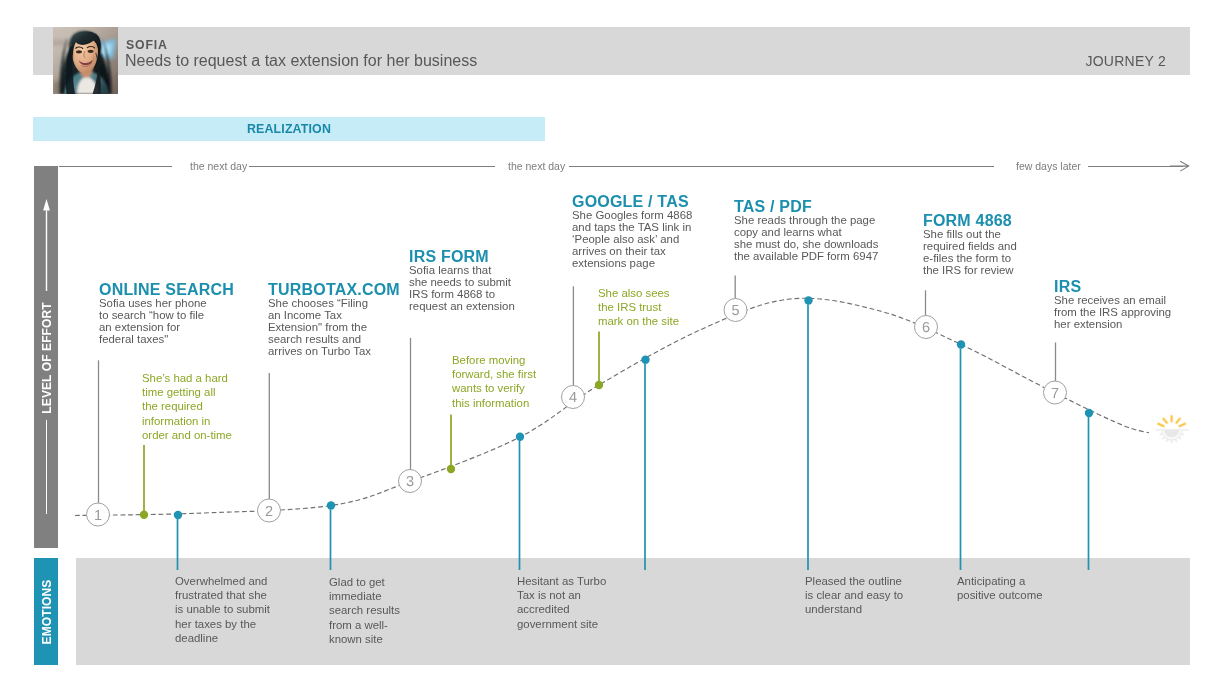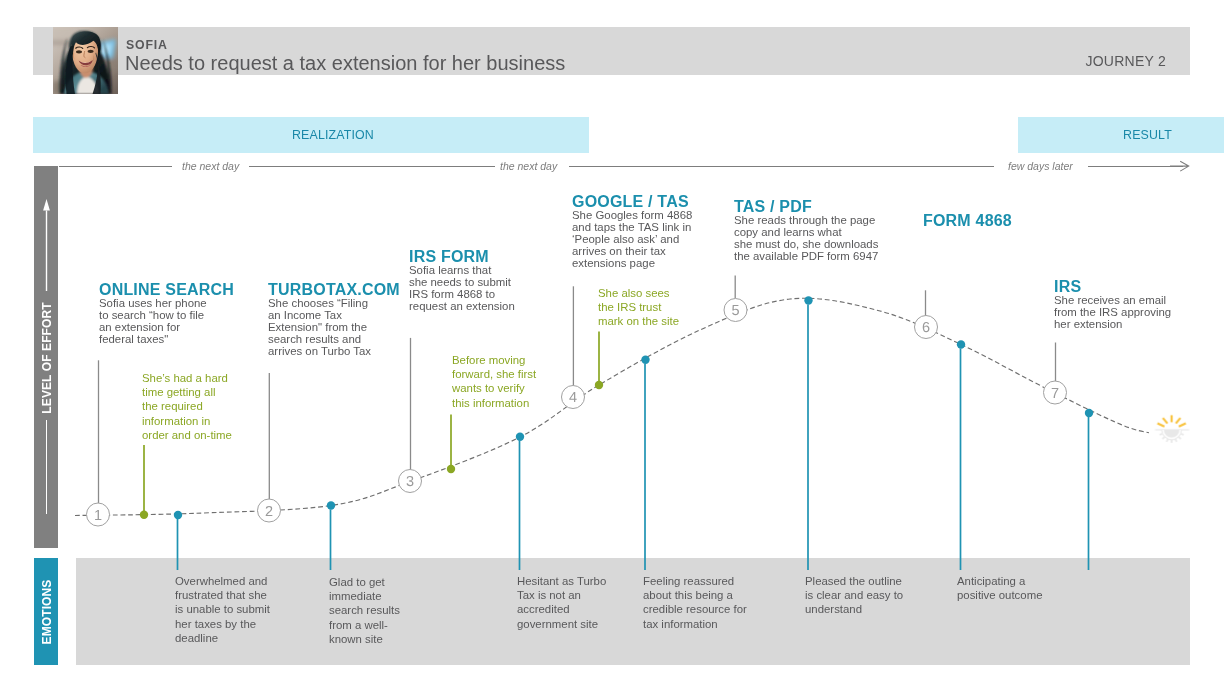--- a/index.html
+++ b/index.html
@@ -7,29 +7,29 @@
   body{width:1224px;height:688px;font-family:"Liberation Sans",sans-serif;overflow:hidden;-webkit-font-smoothing:antialiased;}
   #stage{position:relative;width:1224px;height:688px;background:#fff;}
   #stage *{will-change:transform;}
   .step .ttl,.step .bd,.note,.emo,.phase,.persona-name,.persona-goal,.journey-label,.tl-label,.effort-label,.emo-label{will-change:transform;backface-visibility:hidden;}
 
   
   .persona-bar{position:absolute;left:33px;top:27px;width:1156.5px;height:47.5px;background:#d8d8d8;}
   .avatar{position:absolute;left:53px;top:27px;width:65px;height:67px;overflow:hidden;background:#8e8781;}
   .avatar svg{display:block;}
   .persona-name{position:absolute;left:125.5px;top:37.5px;font-size:12.3px;font-weight:bold;color:#58585a;letter-spacing:0.85px;}
-  .persona-goal{position:absolute;left:125.4px;top:52px;font-size:20px;color:#58585a;text-align:center;}
+  .persona-goal{position:absolute;left:125.4px;top:52px;font-size:16px;color:#58585a;text-align:center;}
   .journey-label{position:absolute;left:1000px;top:52.5px;width:166px;text-align:right;font-size:14px;color:#58585a;letter-spacing:0.25px;}
 
   
-  .phase{position:absolute;top:117px;height:36px;background:#c6edf7;color:#1988a8;font-size:12.4px;font-weight:normal;letter-spacing:0.15px;display:flex;align-items:center;justify-content:center;padding-left:44px;}
+  .phase{position:absolute;top:117px;height:24px;background:#c6edf7;color:#1988a8;font-size:12.4px;font-weight:bold;letter-spacing:0.15px;display:flex;align-items:center;justify-content:center;}
 
   
   .tl{position:absolute;top:166px;height:1px;background:#7d7d7d;}
-  .tl-label{position:absolute;font-size:10.5px;font-style:italic;color:#7d7d7d;white-space:nowrap;}
+  .tl-label{position:absolute;font-size:10.5px;color:#7d7d7d;white-space:nowrap;margin-left:8px;}
   .tl-arrow{position:absolute;top:160px;}
 
   
   .effort-bar{position:absolute;left:34px;top:166px;width:24px;height:381.5px;background:#808080;}
   .effort-label{position:absolute;left:-52px;top:185px;width:130px;text-align:center;transform:rotate(-90deg);color:#ffffff;font-size:12px;font-weight:bold;letter-spacing:0.1px;white-space:nowrap;}
   .effort-arrow{position:absolute;left:8.5px;top:33px;}
   .effort-rule{position:absolute;left:11.6px;top:254px;width:1.4px;height:94px;background:#fff;}
 
   
   .emo-bar{position:absolute;left:34px;top:558px;width:24px;height:106.5px;background:#1f93b3;}
@@ -127,21 +127,20 @@
       <path d="M40.1 27.5 C41.9 30.5 41.4 33.8 39.4 34.7 C40.6 32.4 40.7 29.9 40.1 27.5 Z" fill="#b8805c" opacity="0.65"></path>
       <path d="M21 30 C20 36 23 42.5 28 45.5 C23.5 43.8 20 37.5 21 30 Z" fill="#b37c5a" opacity="0.45"></path>
     </g>
    </g>
   </svg>
     </div>
   <div class="persona-name">SOFIA</div>
   <div class="persona-goal">Needs to request a tax extension for her business</div>
   <div class="journey-label">JOURNEY 2</div>
   <div class="phase" style="left:33px;width:512px">REALIZATION</div>
-  <div class="phase" style="left:1018px;width:171px">RESULT</div>
   <div class="tl" style="left:59px;width:113px"></div>
   <div class="tl" style="left:249px;width:246px"></div>
   <div class="tl" style="left:569px;width:425px"></div>
   <div class="tl" style="left:1088px;width:95px"></div>
   <div class="tl-label" style="left:182px;top:160px">the next day</div>
   <div class="tl-label" style="left:500px;top:160px">the next day</div>
   <div class="tl-label" style="left:1008px;top:160px">few days later</div>
   <div class="tl-arrow" style="left:1170px;top:158px"><svg width="22" height="16" viewBox="0 0 22 16">
         <path d="M0 8.1 L18.7 8.1 M10.2 3.3 L18.7 8.1 L10.2 13.1" fill="none" stroke="#7d7d7d" stroke-width="1.1"></path>
       </svg></div>
@@ -268,20 +267,24 @@
     </div>
   <div class="step" style="left:734px;top:199.9px">
       <div class="ttl">TAS / PDF</div>
       <div class="bd">She reads through the page
 copy and learns what
 she must do, she downloads
 the available PDF form 6947</div>
     </div>
   <div class="step" style="left:923.2px;top:213.6px">
       <div class="ttl">FORM 4868</div>
+      <div class="bd">She fills out the
+required fields and
+e-files the form to
+the IRS for review</div>
     </div>
   <div class="step" style="left:1054.2px;top:280px">
       <div class="ttl">IRS</div>
       <div class="bd">She receives an email
 from the IRS approving
 her extension</div>
     </div>
   <div class="note" style="left:142.3px;top:371.2px">She’s had a hard
 time getting all
 the required
@@ -301,22 +304,18 @@
 deadline</div>
   <div class="emo" style="left:328.7px;top:574.7px">Glad to get
 immediate
 search results
 from a well-
 known site</div>
   <div class="emo" style="left:516.9px;top:574.4px">Hesitant as Turbo
 Tax is not an
 accredited
 government site</div>
-  <div class="emo" style="left:643.2px;top:574.2px">Feeling reassured
-about this being a
-credible resource for
-tax information</div>
   <div class="emo" style="left:804.7px;top:574.2px">Pleased the outline
 is clear and easy to
 understand</div>
   <div class="emo" style="left:957px;top:574.2px">Anticipating a
 positive outcome</div>
 </div>
 
 </body></html>

